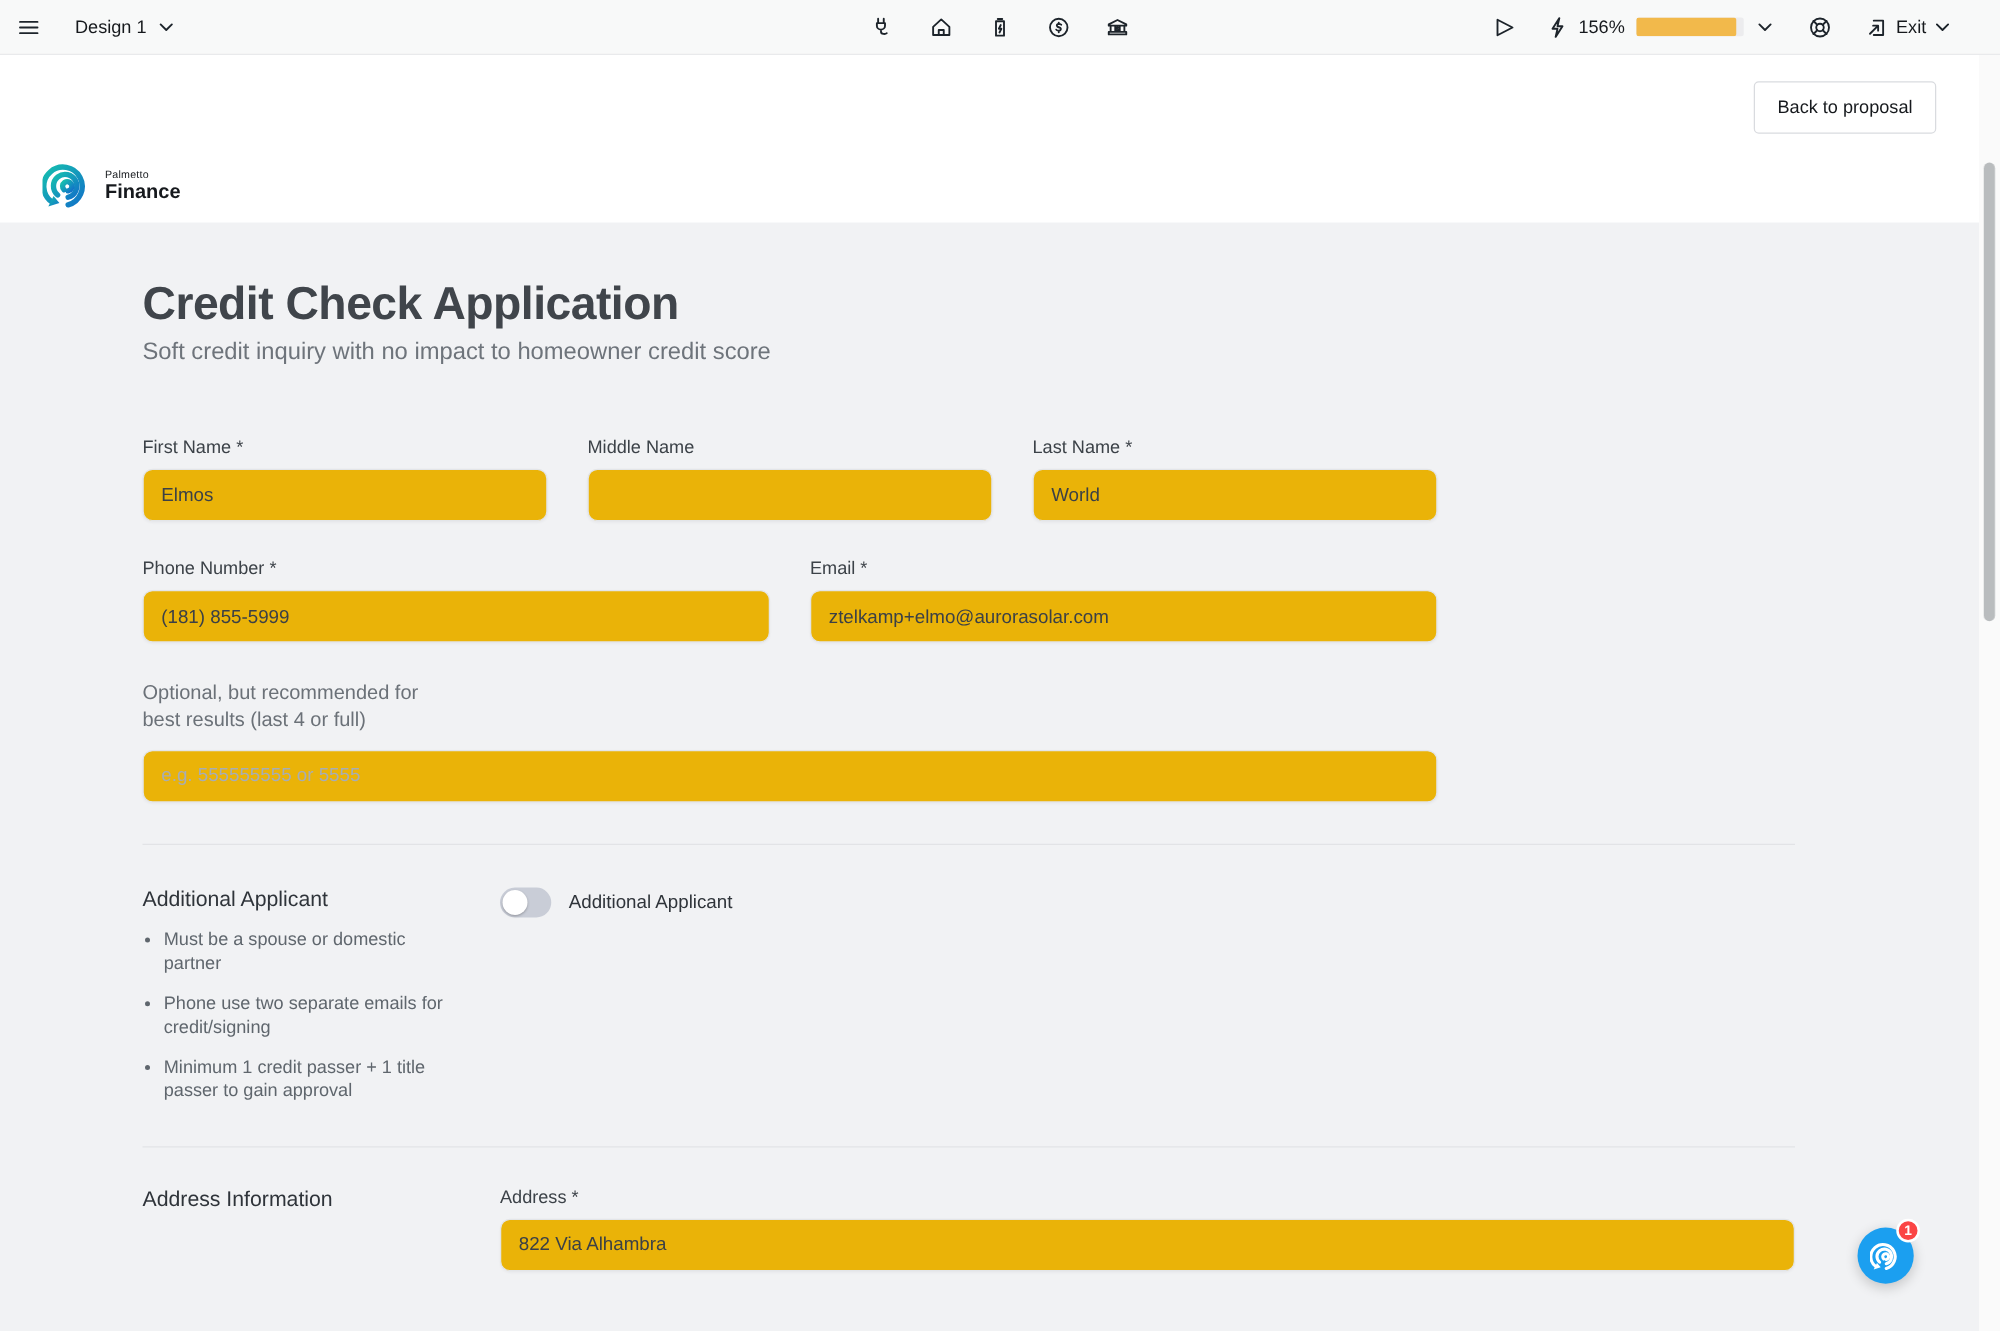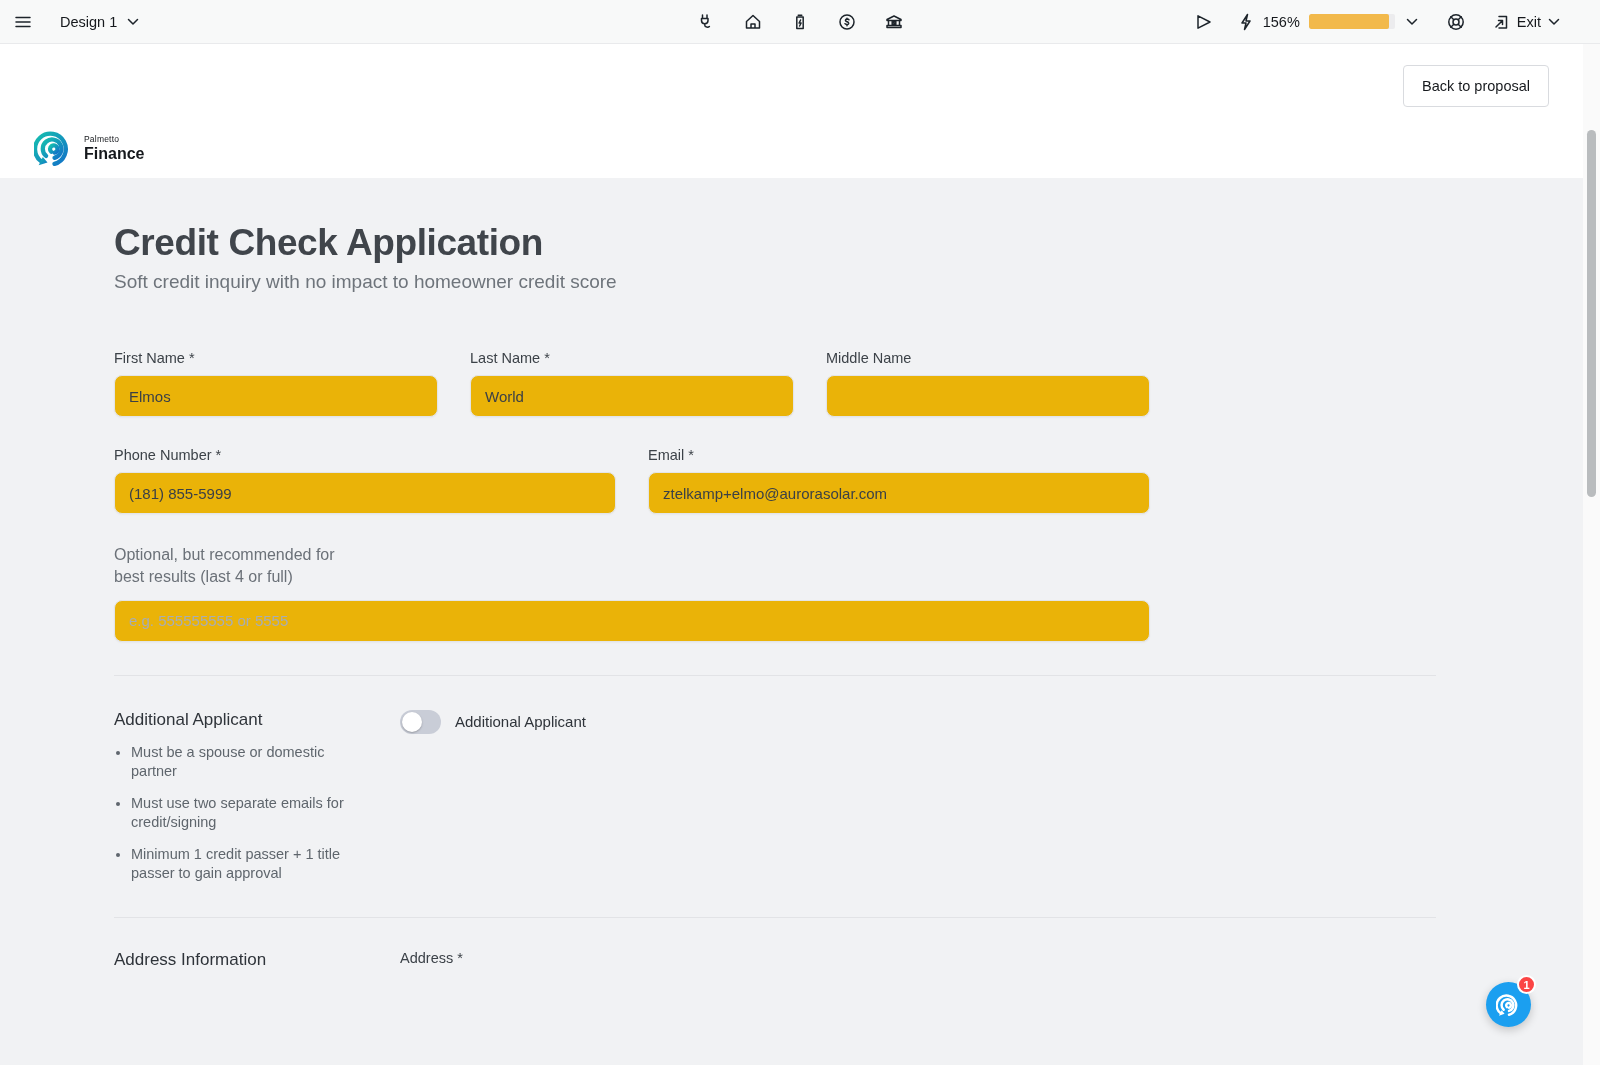--- a/index.html
+++ b/index.html
@@ -198,26 +198,26 @@
     <p class="page-subtitle">Soft credit inquiry with no impact to homeowner credit score</p>
 
     <div class="section" style="margin-top:57px;">
       <div class="section-fields">
         <div class="frow grid3">
           <div class="field">
             <label class="fld-label">First Name *</label>
             <input class="txt" type="text" value="Elmos" style="">
           </div>
           <div class="field">
+            <label class="fld-label">Middle Name</label>
+            <input class="txt" type="text" style="">
+          </div>
+          <div class="field">
             <label class="fld-label">Last Name *</label>
             <input class="txt" type="text" value="World" style="">
-          </div>
-          <div class="field">
-            <label class="fld-label">Middle Name</label>
-            <input class="txt" type="text" style="">
           </div>
         </div>
         <div class="frow grid2">
           <div class="field">
             <label class="fld-label">Phone Number *</label>
             <input class="txt" type="text" value="(181) 855-5999" style="">
           </div>
           <div class="field">
             <label class="fld-label">Email *</label>
             <input class="txt" type="text" value="ztelkamp+elmo@aurorasolar.com" style="">
@@ -230,21 +230,21 @@
       </div>
     </div>
 
     <hr class="divider">
 
     <div class="section" style="margin-top:34px;">
       <div class="section-side">
         <div class="side-heading">Additional Applicant</div>
         <ul class="side-bullets">
           <li>Must be a spouse or domestic partner</li>
-          <li>Must use two separate emails for credit/signing</li>
+          <li>Phone use two separate emails for credit/signing</li>
           <li>Minimum 1 credit passer + 1 title passer to gain approval</li>
         </ul>
       </div>
       <div class="section-fields">
         <div class="toggle-row">
           <button class="toggle" aria-checked="false">
             <span class="knob"></span>
           </button>
           <span class="toggle-label">Additional Applicant</span>
         </div>
@@ -253,20 +253,21 @@
 
     <hr class="divider">
 
     <div class="section" style="margin-top:32px;">
       <div class="section-side">
         <div class="side-heading">Address Information</div>
       </div>
       <div class="section-fields">
         <div class="frow">
           <label class="fld-label">Address *</label>
+          <input class="txt" type="text" value="822 Via Alhambra" style="">
         </div>
 
       </div>
     </div>
   </div>
 </div>
 
 <div class="scroll-track">
   <div class="scroll-thumb"></div>
 </div>

